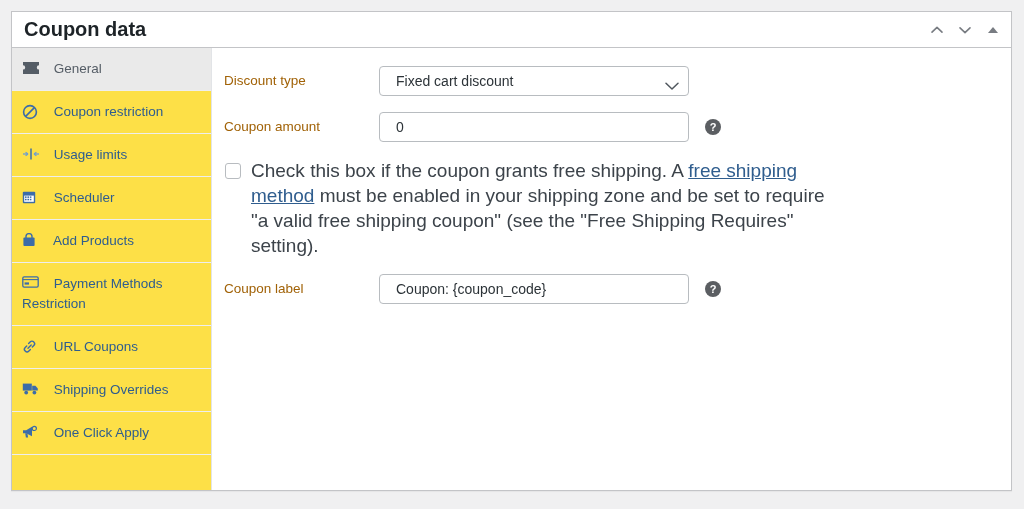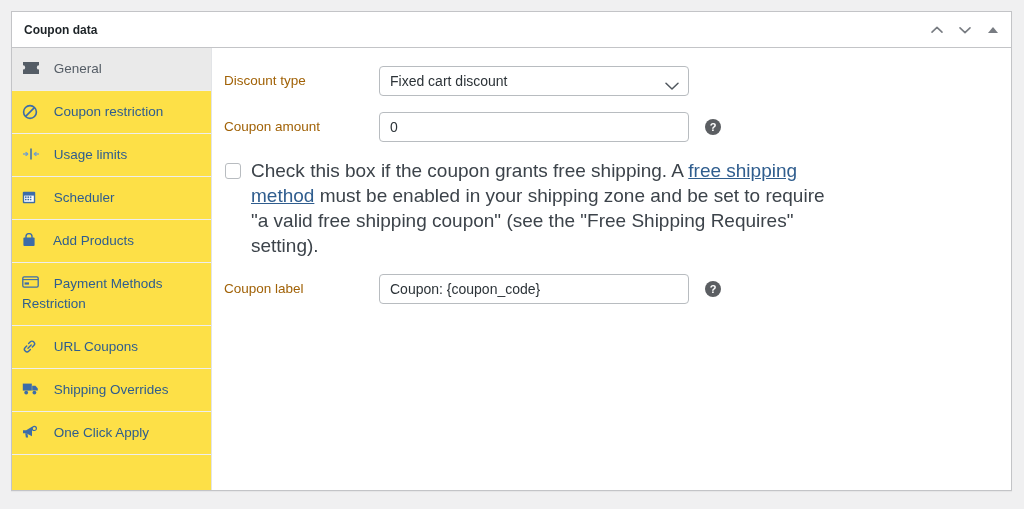--- a/index.html
+++ b/index.html
@@ -32,21 +32,21 @@
   .panel-header {
     position: relative;
     height: 36px;
     flex: 0 0 36px;
     border-bottom: 1px solid #c3c4c7;
     display: flex;
     align-items: center;
     box-sizing: border-box;
   }
   .panel-title {
-    font-size: 12px;
+    font-size: 20px;
     font-weight: bold;
     color: #1d2327;
     padding-left: 12px;
     letter-spacing: 0;
   }
   .header-actions {
     position: absolute;
     right: 4px;
     top: 0;
     height: 36px;
@@ -135,21 +135,21 @@
   select.wc-select, input.wc-input {
     width: 310px;
     height: 30px;
     box-sizing: border-box;
     border: 1px solid #b8bcc0;
     border-radius: 4px;
     background: #ffffff;
     font-size: 14px;
     font-family: "Liberation Sans", sans-serif;
     color: #2c3338;
-    padding: 0 10px;
+    padding: 0 16px;
     appearance: none;
     -webkit-appearance: none;
     outline: none;
   }
   .select-wrap { position: relative; width: 310px; }
   .select-chevron {
     position: absolute;
     right: 10px;
     top: 11px;
     pointer-events: none;

